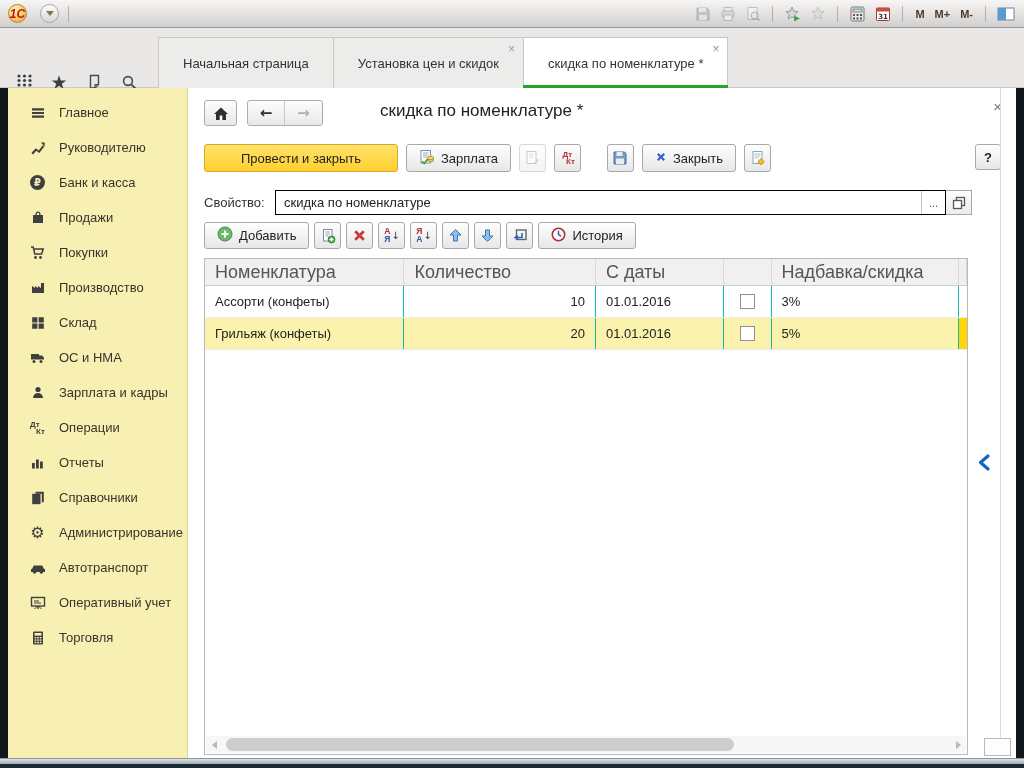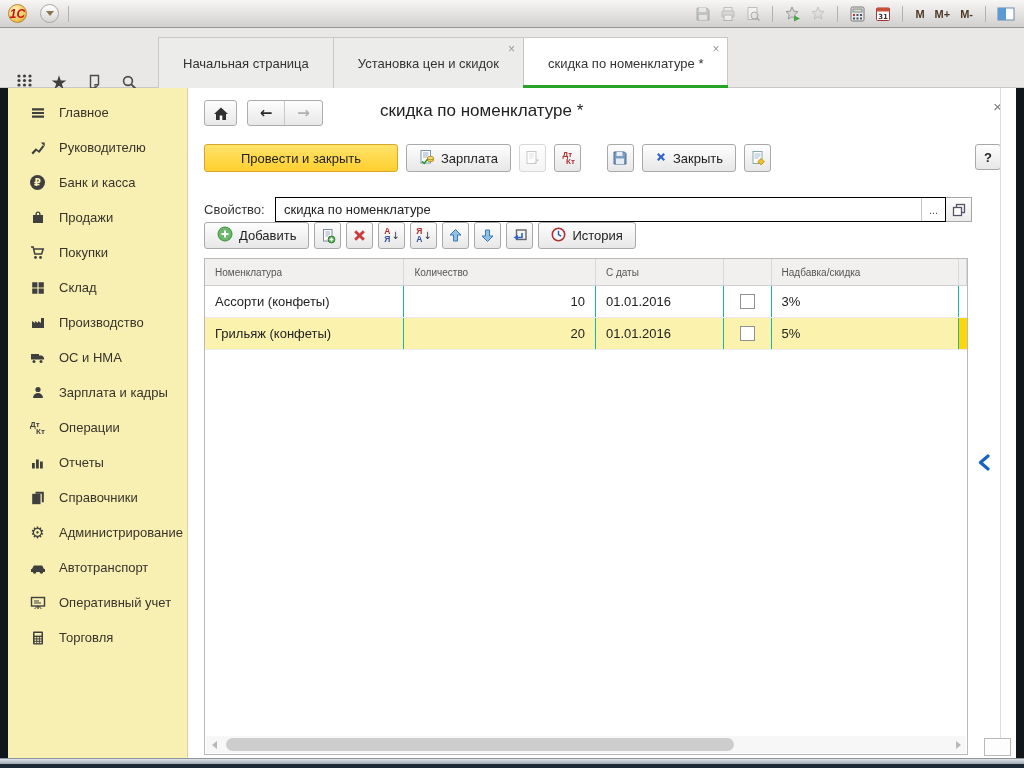--- a/index.html
+++ b/index.html
@@ -57,39 +57,39 @@
 
 
 .cmdbar{position:absolute;left:16px;top:56px;display:flex;align-items:center}
 .btn{height:28px;background:linear-gradient(#fefefe,#e7e7e7);border:1px solid #a9a9a9;border-radius:3px;font-size:13px;color:#222;display:flex;align-items:center;justify-content:center;gap:6px;padding:0 12px;cursor:pointer;white-space:nowrap}
 .btn.primary{background:linear-gradient(#ffe36a,#ffcf2f);border-color:#d8a62d;font-weight:normal;width:194px}
 .ib{width:27px;padding:0}
 .helpbtn{position:absolute;right:15px;top:56px;width:26px;height:26px;font-weight:bold}
 .g8{margin-left:8px}.g26{margin-left:26px}
 
 
-.proprow{position:absolute;left:16px;top:109px;right:44px;display:flex;align-items:center}
+.proprow{position:absolute;left:16px;top:102px;right:44px;display:flex;align-items:center}
 .proplabel{width:71px;font-size:13px;color:#333;flex:none}
 .propfield{flex:1;height:25px;border:1px solid #000000;display:flex;align-items:stretch;background:#fff}
 .propval{flex:1;font-size:13px;color:#222;padding:4px 8px 0;white-space:nowrap;overflow:hidden}
 .dots{width:24px;border-left:1px solid #c4c4c4;display:flex;align-items:center;justify-content:center;font-size:11px;color:#555;cursor:pointer}
 .openbtn{width:26px;height:25px;border:1px solid #a6a6a6;border-left:none;display:flex;align-items:center;justify-content:center;background:linear-gradient(#fdfdfd,#ececec);cursor:pointer}
 
 
 .tooltbar{position:absolute;left:16px;top:134px;display:flex;gap:5px;align-items:center}
 .tbtn{height:27px}
 .sortw{display:flex;align-items:center}
 .sortl{display:flex;flex-direction:column;font-size:8.5px;line-height:7.5px;font-weight:bold}
 .sortl b:first-child{color:#b03030}
 .sortl b:last-child{color:#3050a0}
 .sarr{font-size:10px;color:#333;margin-left:1px}
 
 
 .grid{position:absolute;left:16px;top:170px;width:764px;height:497px;border:1px solid #b9b9b9;background:#fff}
-.thead{display:flex;height:27px;background:#f1f0ef;border-bottom:1px solid #cfcfcf;font-size:10px;color:#555}
+.thead{display:flex;height:27px;background:#f1f0ef;border-bottom:1px solid #cfcfcf;font-size:18px;color:#555}
 .trow{display:flex;height:32px;border-bottom:1px solid #ececec;font-size:13px;color:#222;cursor:pointer}
 .trow.sel{background:#fbf2ae}
 .c{display:flex;align-items:center;padding:0 10px;border-right:1px solid #14b8a6;overflow:hidden}
 .thead .c{border-right:1px solid #d8d8d8}
 .c0{width:200px}.c1{width:192px}.c2{width:128px}.c3{width:48px;justify-content:center}.c4{width:188px}
 .c5{width:8px;padding:0;border-right:none}
 .trow .c1{justify-content:flex-end}
 .trow.sel .c5{background:#ffd60a}
 .cb{width:15px;height:15px;border:1px solid #919191;background:#fff;flex:none}
 .hscroll{position:absolute;left:1px;right:1px;bottom:1px;height:17px;background:#f7f7f7;display:flex;align-items:center}
@@ -278,32 +278,32 @@
             <path d="M1 2h2.2l1.6 7h6.8l1.6-5H4.4" fill="none" stroke="#3f3f3f" stroke-width="1.5"></path>
             <circle cx="5.5" cy="12.5" r="1.4" fill="#3f3f3f"></circle>
             <circle cx="10.5" cy="12.5" r="1.4" fill="#3f3f3f"></circle>
           </svg>
         </span>
         <span>Покупки</span>
       </div>
     <div class="sitem">
         <span class="sic">
           <svg width="16" height="16" fill="#3f3f3f">
+            <path d="M2 13V6l3 2V6l3 2V6l3 2V3h3v10z"></path>
+          </svg>
+        </span>
+        <span>Производство</span>
+      </div>
+    <div class="sitem">
+        <span class="sic">
+          <svg width="16" height="16" fill="#3f3f3f">
             <path d="M2.2 2.2h5.2v5.2H2.2zM8.6 2.2h5.2v5.2H8.6zM2.2 8.6h5.2v5.2H2.2zM8.6 8.6h5.2v5.2H8.6z"></path>
           </svg>
         </span>
         <span>Склад</span>
-      </div>
-    <div class="sitem">
-        <span class="sic">
-          <svg width="16" height="16" fill="#3f3f3f">
-            <path d="M2 13V6l3 2V6l3 2V6l3 2V3h3v10z"></path>
-          </svg>
-        </span>
-        <span>Производство</span>
       </div>
     <div class="sitem">
         <span class="sic">
           <svg width="16" height="16" fill="#3f3f3f">
             <rect x="1" y="4" width="8" height="5.5"></rect>
             <path d="M9 5.5h3l2 2v2H9z"></path>
             <circle cx="4" cy="11.5" r="1.5"></circle>
             <circle cx="11" cy="11.5" r="1.5"></circle>
           </svg>
         </span>

